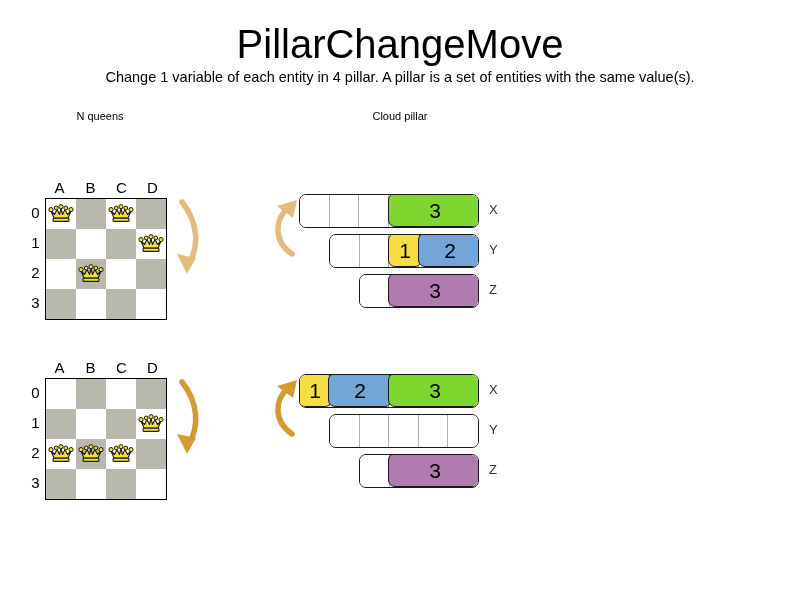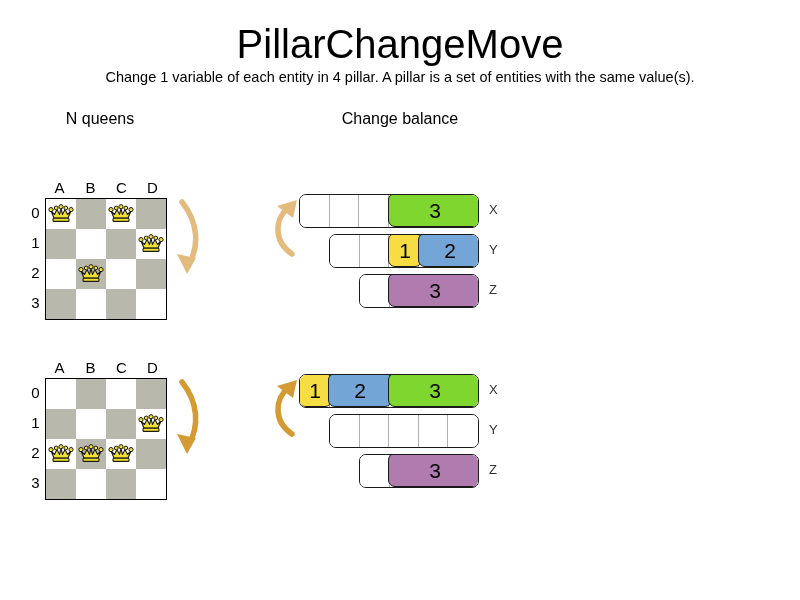--- a/index.html
+++ b/index.html
@@ -34,21 +34,21 @@
     left: 0;
     width: 800px;
     text-align: center;
     font-size: 14.5px;
     line-height: 18px;
   }
 
   
   .section-heading {
     position: absolute;
-    font-size: 16px;
+    font-size: 11px;
     text-align: center;
     white-space: nowrap;
   }
   #heading-nqueens { top: 110px; left: 0px;  width: 200px; }
   #heading-cloud   { top: 110px; left: 280px; width: 240px; }
 
   
   .board-block { position: absolute; }
   #board-block-top    { left: 28px; top: 178px; }
   #board-block-bottom { left: 28px; top: 358px; }
@@ -172,21 +172,21 @@
   #arrow-cloud-top      { left: 266px; top: 196px; }
   #arrow-cloud-bottom   { left: 266px; top: 376px; }
 </style>
 </head>
 <body>
 
 <div id="title">PillarChangeMove</div>
 <div id="subtitle">Change 1 variable of each entity in 4 pillar. A pillar is a set of entities with the same value(s).</div>
 
 <div class="section-heading" id="heading-nqueens">N queens</div>
-<div class="section-heading" id="heading-cloud">Change balance</div>
+<div class="section-heading" id="heading-cloud">Cloud pillar</div>
 
 <div class="board-block" id="board-block-top">
   <div class="board-wrap">
     <div class="col-labels">
         <span>A</span>
         <span>B</span>
         <span>C</span>
         <span>D</span>
       </div>
     <div class="row-labels">

